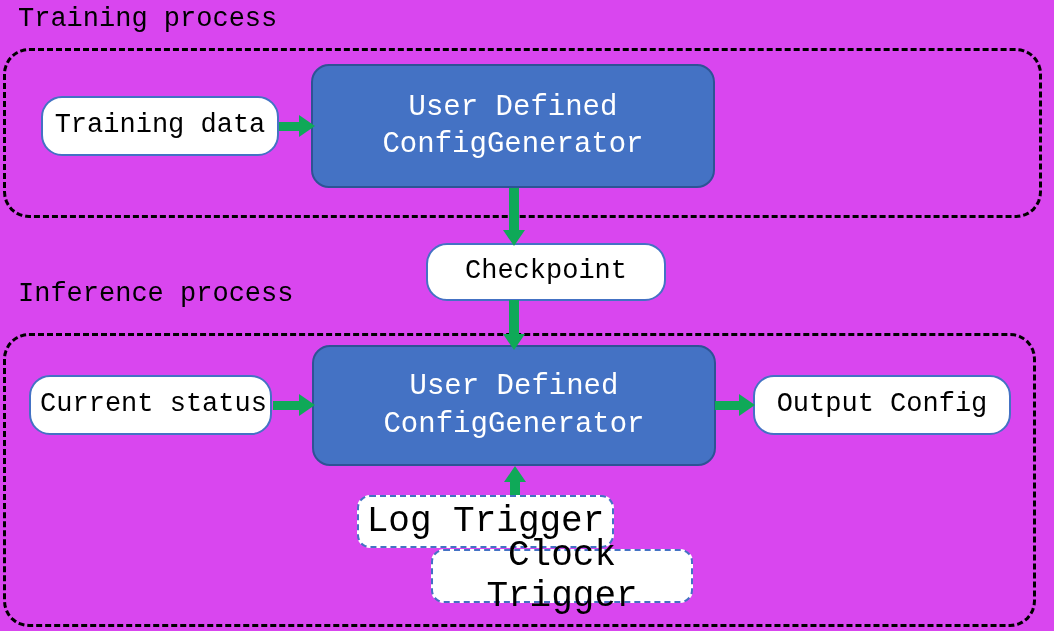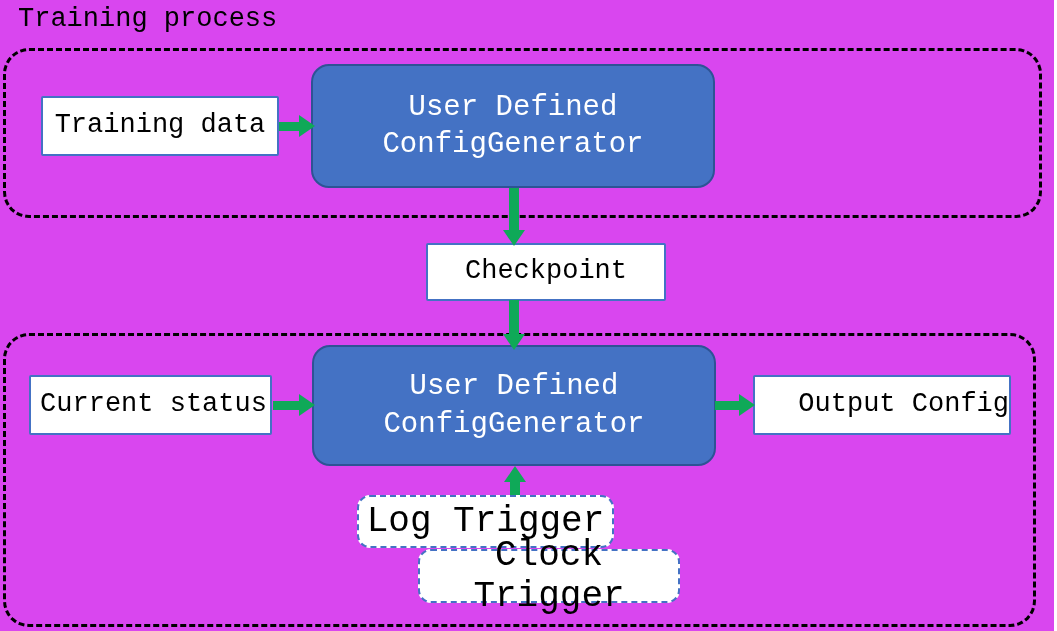--- a/index.html
+++ b/index.html
@@ -41,21 +41,21 @@
   #group-inference { left: 3px;  top: 333px; width: 1033px; height: 294px; }
 
   
   .node {
     position: absolute;
     box-sizing: border-box;
     display: flex;
     align-items: center;
     justify-content: center;
     text-align: center;
-    border-radius: 2px;
+    border-radius: 21px;
   }
   .node-plain {
     background: #ffffff;
     border: 2px solid #4472C4;
     color: #000000;
     font-size: 27px;
     line-height: 1.15;
   }
   .node-primary {
     background: #4472C4;
@@ -78,25 +78,25 @@
   
   #node-training-data   { left: 41px;  top: 96px;  width: 238px; height: 60px; }
   #node-train-generator { left: 311px; top: 64px;  width: 404px; height: 124px; }
 
   
   #node-checkpoint      { left: 393px; top: 243px; width: 240px; height: 58px; margin-left: 33px; }
 
   
   #node-current-status  { left: 29px;  top: 375px; width: 243px; height: 60px; padding-left: 6px; }
   #node-infer-generator { left: 312px; top: 345px; width: 404px; height: 121px; }
-  #node-output-config   { left: 753px; top: 375px; width: 258px; height: 60px; justify-content: flex-end; }
+  #node-output-config   { left: 753px; top: 375px; width: 258px; height: 60px; }
 
   
   #node-log-trigger     { left: 357px; top: 495px; width: 257px; height: 53px; z-index: 3; }
-  #node-clock-trigger   { left: 418px; top: 549px; width: 262px; height: 54px; z-index: 4; align-items: center; }
+  #node-clock-trigger   { left: 431px; top: 549px; width: 262px; height: 54px; z-index: 4; align-items: center; }
 
   
   .arrow {
     position: absolute;
     z-index: 2;
   }
   .arrow-line {
     position: absolute;
     background: #0FA958;
   }
@@ -154,20 +154,21 @@
   #arrow-trigger-to-infer .arrow-line { left: 6px; top: 14px; width: 10px; height: 18px; }
   #arrow-trigger-to-infer .arrow-head { left: 0; top: 0; }
 </style>
 </head>
 <body>
 
 <div id="canvas">
 
   <div class="section-caption" id="caption-training">Training process</div>
 
+  <div class="section-caption" id="caption-inference">Inference process</div>
 
   <div class="group-container" id="group-training"></div>
 
   <div class="group-container" id="group-inference"></div>
 
   <div class="node node-plain" id="node-training-data">
     <span>Training data</span>
   </div>
 
   <div class="node node-primary" id="node-train-generator">

